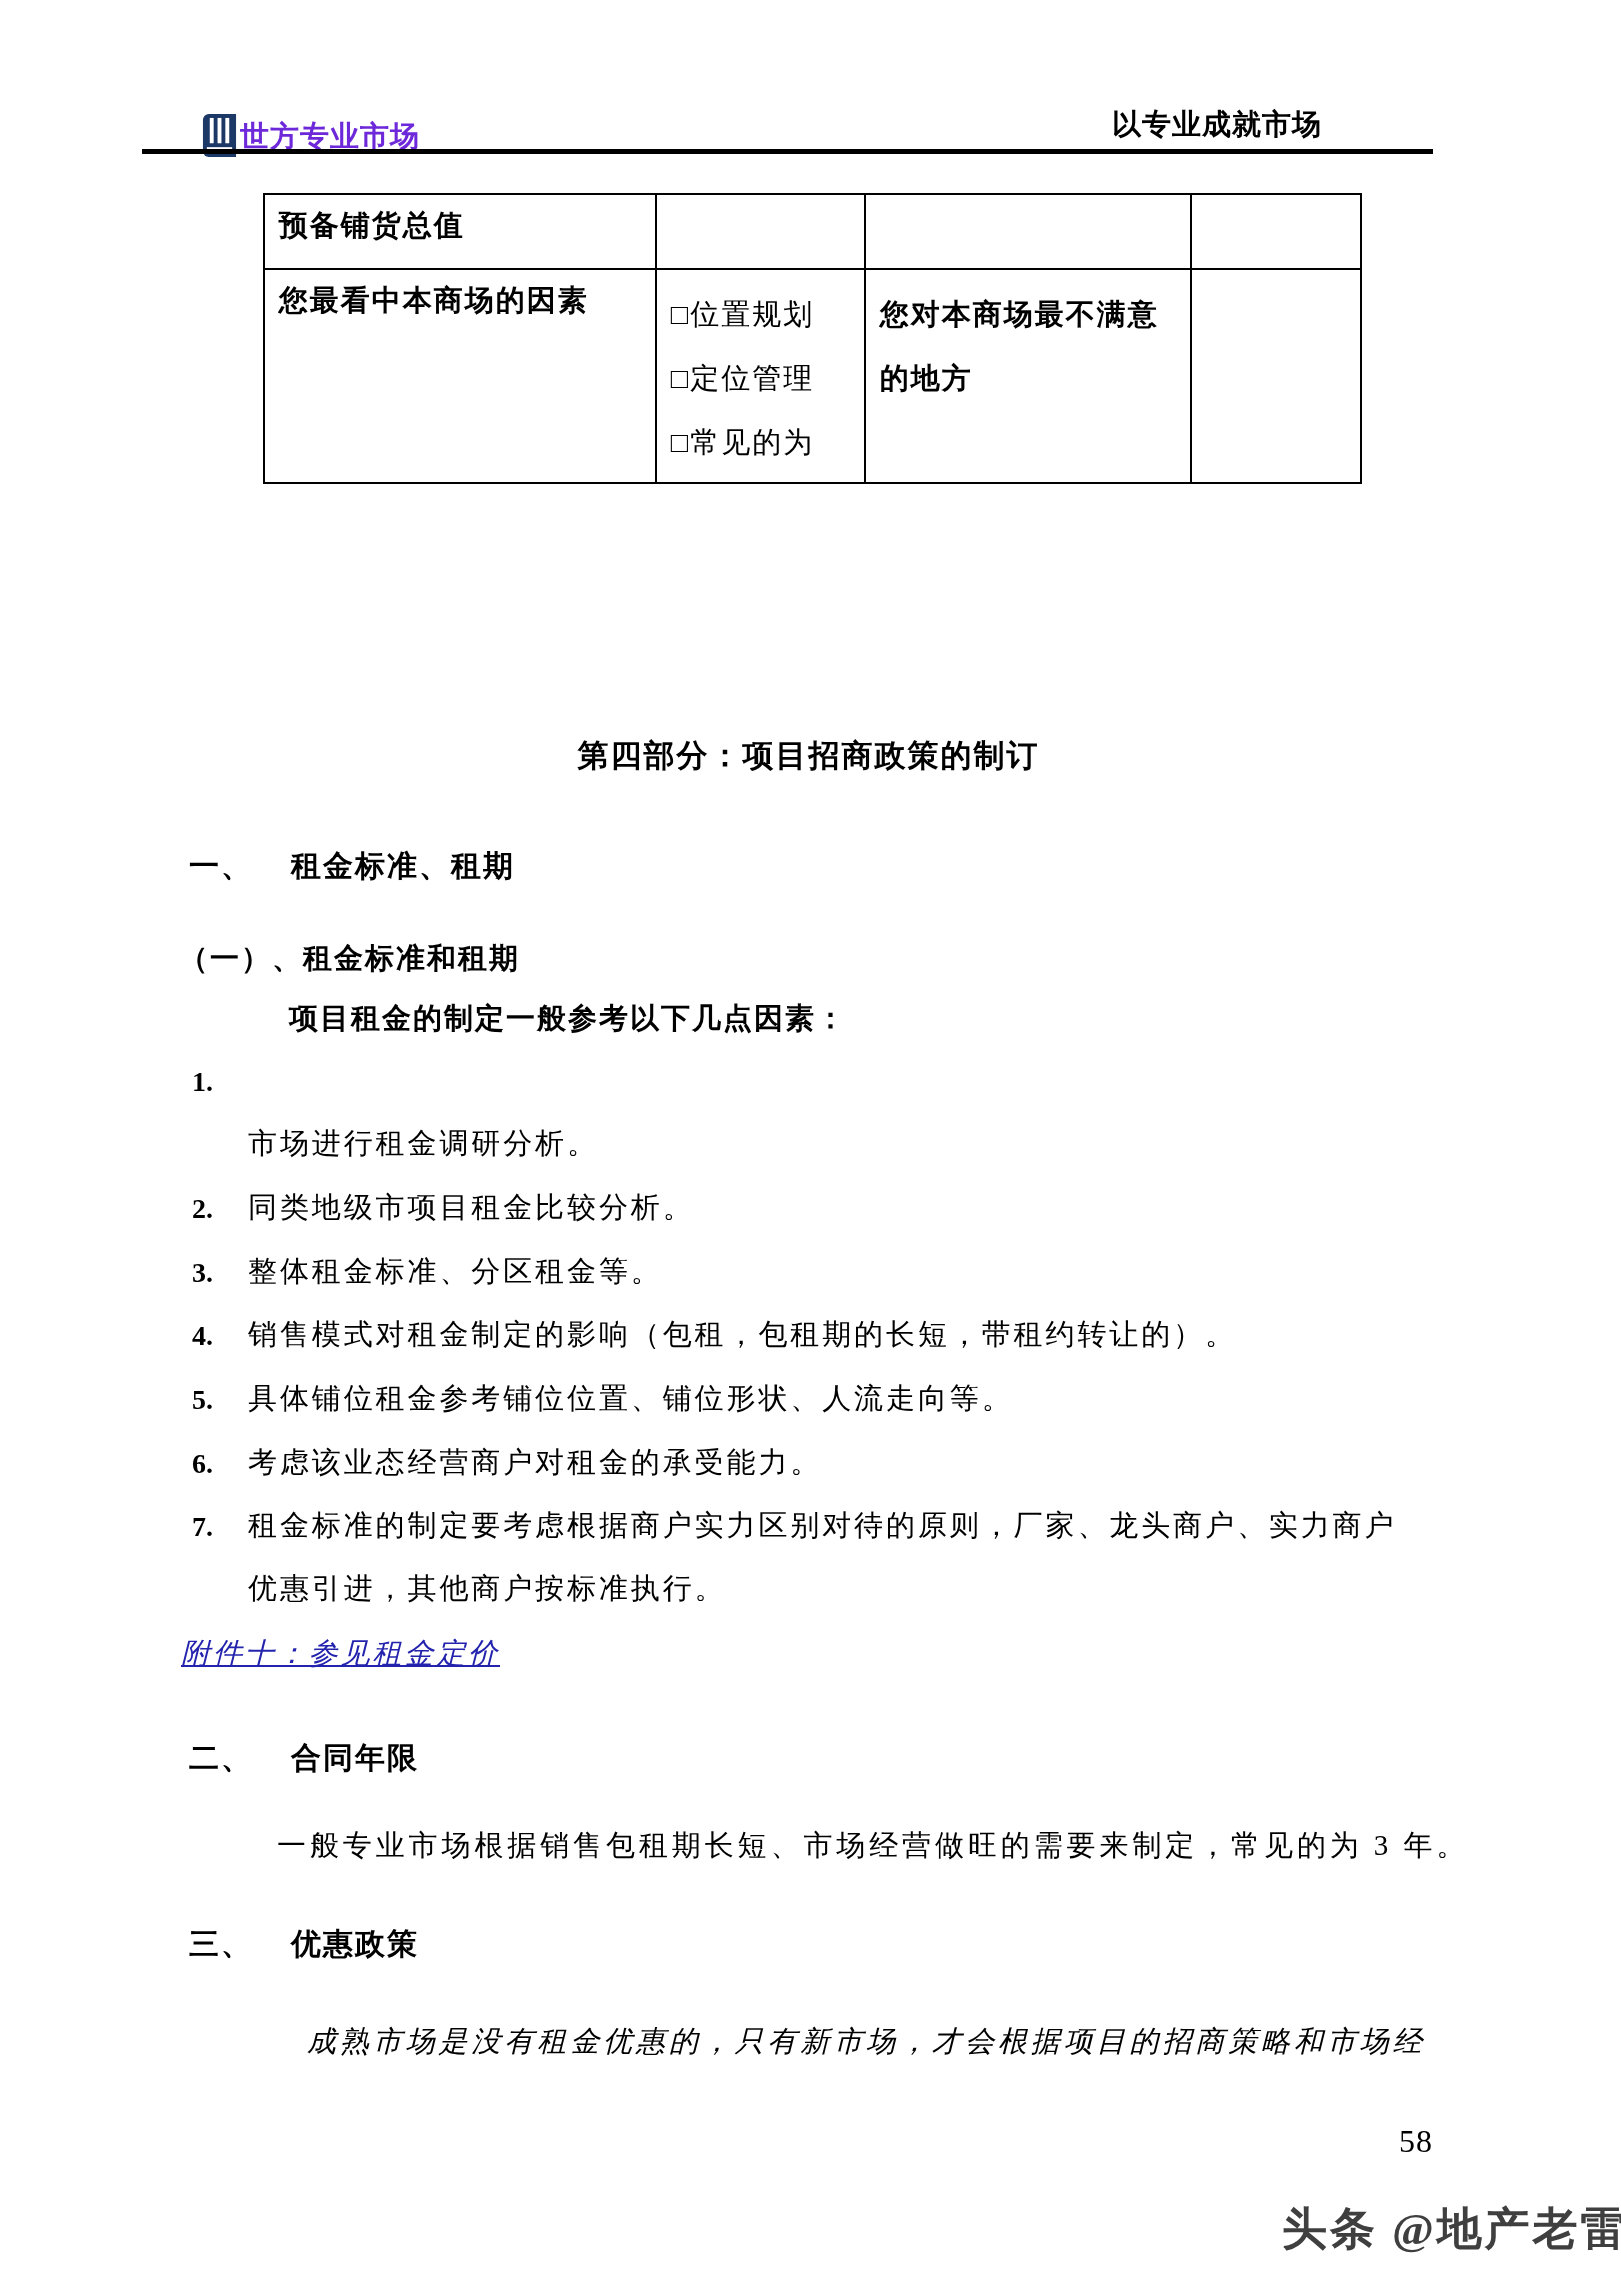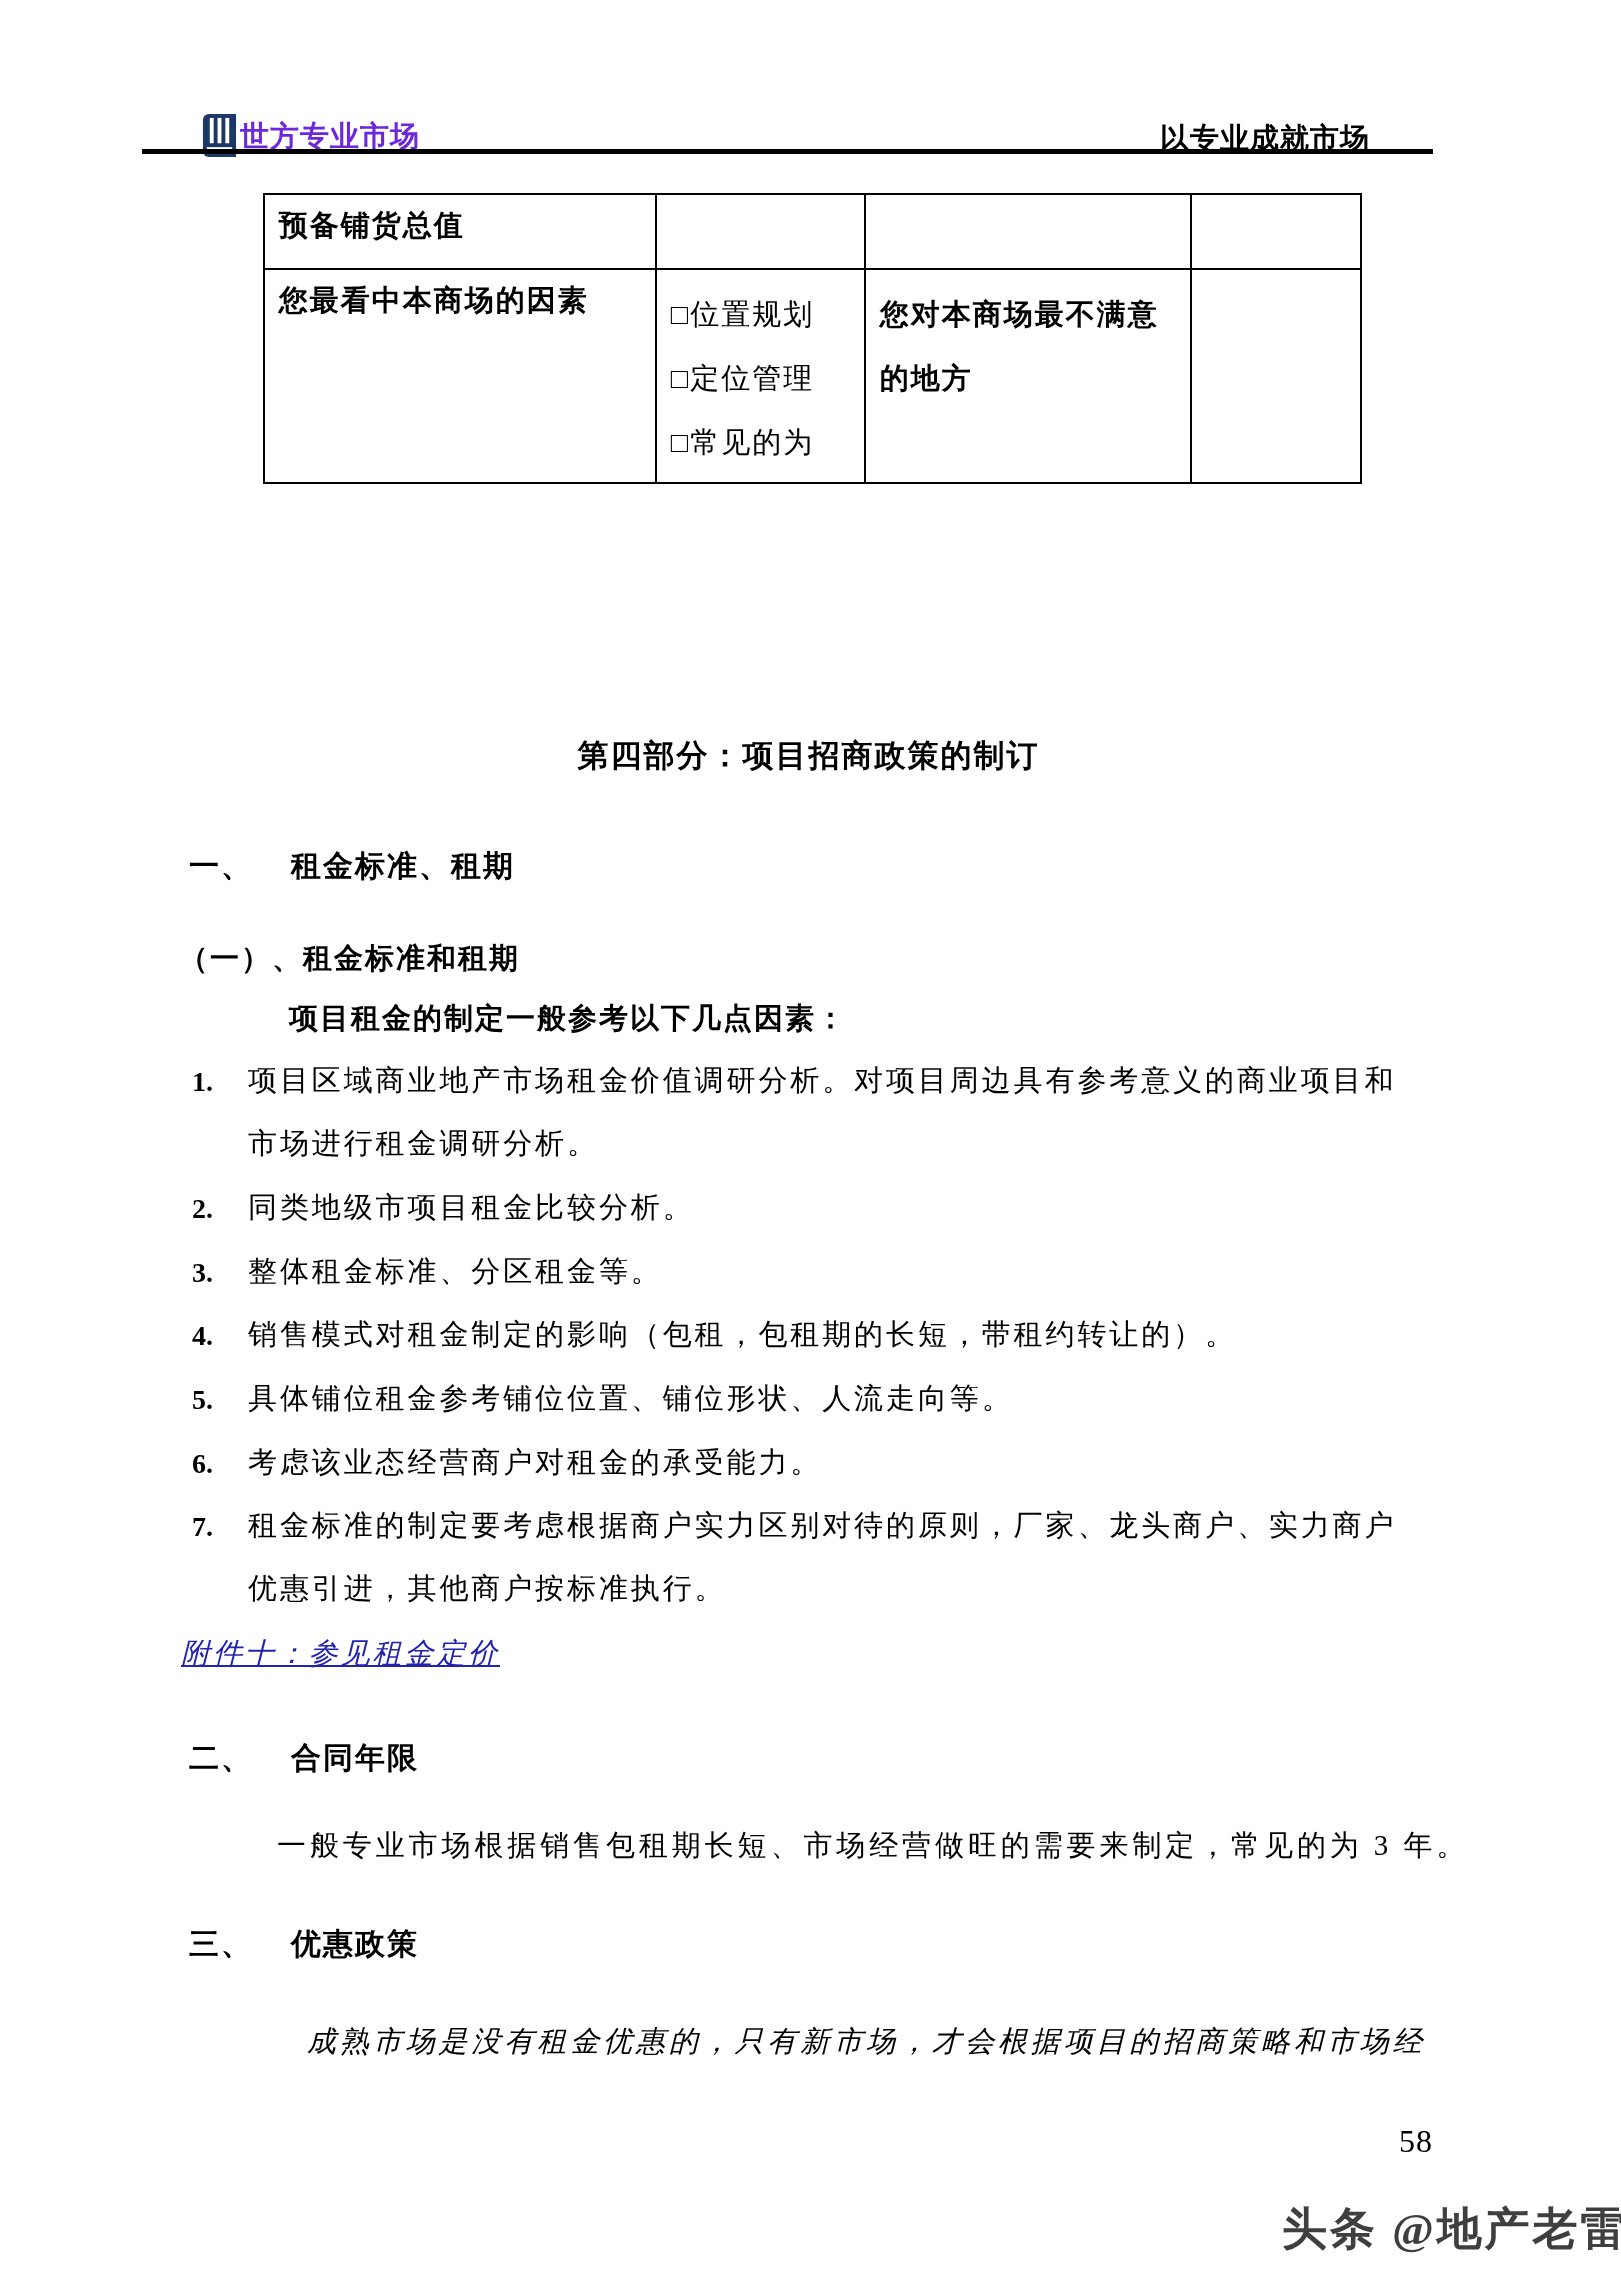--- a/index.html
+++ b/index.html
@@ -58,21 +58,21 @@
   <div class="abs" style="left:201px;top:112px;width:37px;height:45px;">
     <svg width="37" height="45" viewBox="0 0 38 46">
       <path d="M8 2 h28 v44 h-28 a6 6 0 0 1 -6 -6 v-32 a6 6 0 0 1 6 -6 z" fill="#1b3866"></path>
       <rect x="9" y="6" width="4" height="26" fill="#ffffff"></rect>
       <rect x="17" y="6" width="4" height="26" fill="#ffffff"></rect>
       <rect x="25" y="6" width="4" height="26" fill="#ffffff"></rect>
       <rect x="6" y="36" width="26" height="4" fill="#ffffff"></rect>
     </svg>
   </div>
   <div class="abs brand" style="left:240px;top:122px;">世方专业市场</div>
-  <div class="abs slogan" style="left:1112px;top:124px;margin-left:48px;">以专业成就市场</div>
+  <div class="abs slogan" style="left:1112px;top:110px;">以专业成就市场</div>
   <div class="header-rule"></div>
 
   <table class="survey">
     <colgroup>
       <col style="width:392px">
         <col style="width:209px">
         <col style="width:326px">
         <col style="width:170px">
     </colgroup>
     <tbody>
@@ -104,21 +104,20 @@
 
   <div class="abs part-title">第四部分：项目招商政策的制订</div>
 
   <div class="abs h-num" style="left:189px;top:851px;">一、</div>
   <div class="abs h-label" style="left:291px;top:851px;">租金标准、租期</div>
 
   <div class="abs sub-heading" style="left:179px;top:944px;">（一）、租金标准和租期</div>
   <div class="abs lead" style="left:289px;top:1004px;">项目租金的制定一般参考以下几点因素：</div>
 
   <div class="abs li-num" style="left:192px;top:1068px;">1.</div>
-  <div class="abs body-line" style="left:248px;top:1066px;">项目区域商业地产市场租金价值调研分析。对项目周边具有参考意义的商业项目和</div>
   <div class="abs body-line" style="left:248px;top:1129px;">市场进行租金调研分析。</div>
 
   <div class="abs li-num" style="left:192px;top:1195px;">2.</div>
   <div class="abs body-line" style="left:248px;top:1193px;">同类地级市项目租金比较分析。</div>
 
   <div class="abs li-num" style="left:192px;top:1259px;">3.</div>
   <div class="abs body-line" style="left:248px;top:1257px;">整体租金标准、分区租金等。</div>
 
   <div class="abs li-num" style="left:192px;top:1322px;">4.</div>
   <div class="abs body-line" style="left:248px;top:1320px;">销售模式对租金制定的影响（包租，包租期的长短，带租约转让的）。</div>

